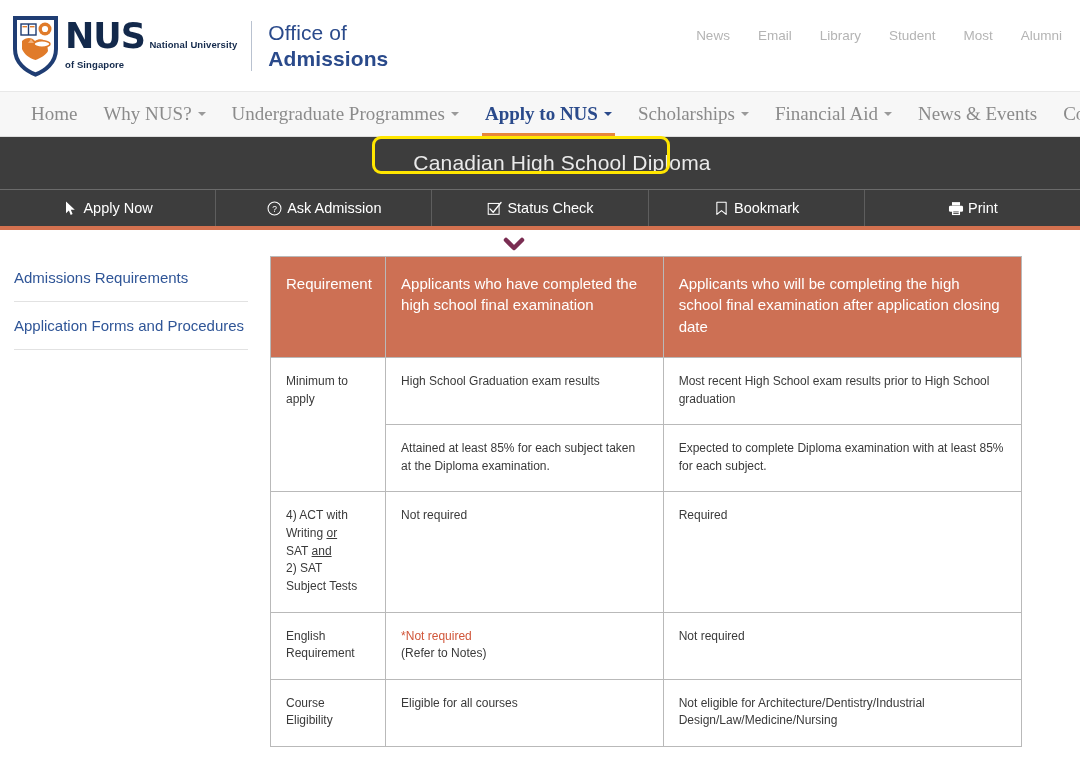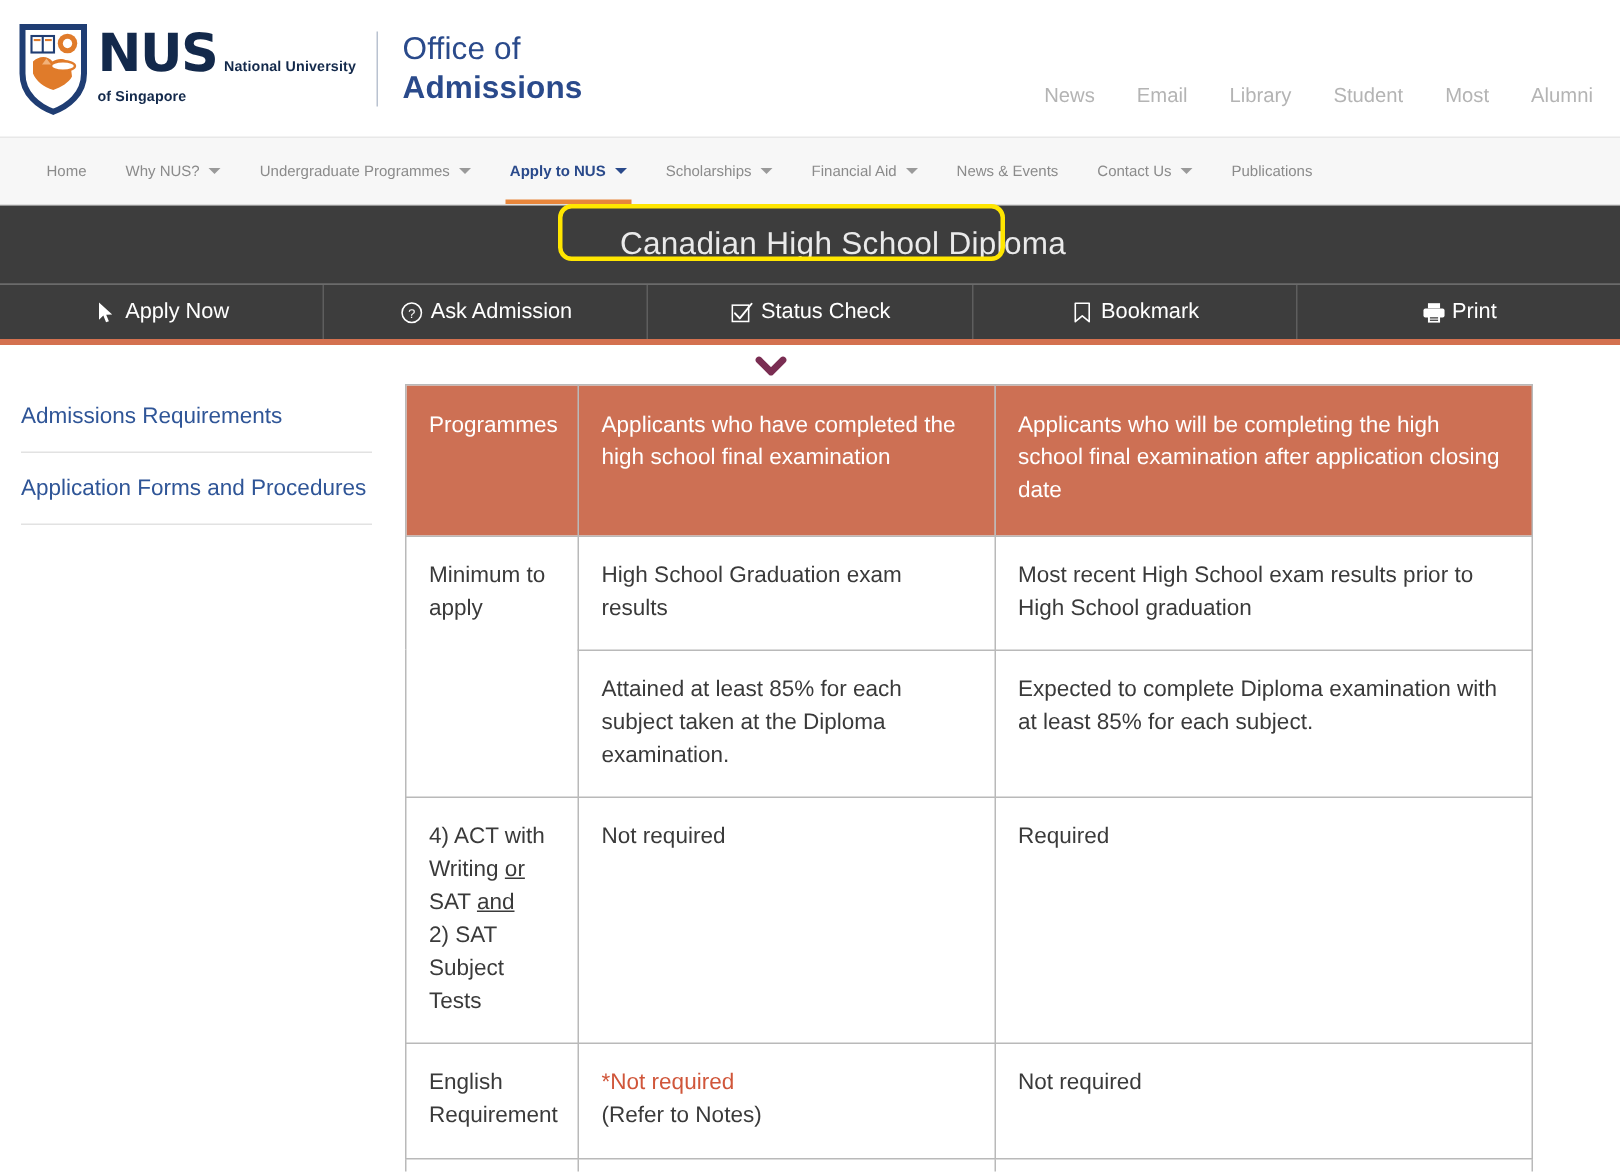--- a/index.html
+++ b/index.html
@@ -44,45 +44,46 @@
     width: 1px; height: 50px; background: #b9c2d0;
     margin: 0 16px 0 14px;
   }
   .office {
     font-size: 21px; color: #2a4a8b; line-height: 1.22; font-weight: normal;
     letter-spacing: .1px;
   }
   .office .l2 { font-weight: bold; }
 
   .quicklinks {
-    position: absolute; right: 18px; top: 56px;
+    position: absolute; right: 18px; top: 28px;
     display: flex; gap: 28px;
   }
   .quicklinks a {
     color: #b4b4b4; font-size: 13.5px; text-decoration: none; white-space: nowrap;
   }
 
   
   .mainnav {
     height: 45px;
     background: #f7f7f7;
     border-bottom: 1px solid #dedede;
     display: flex;
     align-items: stretch;
     padding-left: 18px;
   }
   .navitem {
     position: relative;
     display: flex; align-items: center;
     padding: 0 13px;
-    font-size: 10px;
+    font-size: 19px;
     color: #8b8b8b;
     white-space: nowrap;
     cursor: pointer;
     text-decoration: none;
+    font-family: Liberation Serif, serif;
   }
   .navitem .caret {
     display: inline-block; margin-left: 6px;
     border-left: 4px solid transparent;
     border-right: 4px solid transparent;
     border-top: 4px solid #9a9a9a;
   }
   .navitem.active { color: #2a4a8b; font-weight: bold; }
   .navitem.active .caret { border-top-color: #2a4a8b; }
   .navitem.active::after {
@@ -172,21 +173,21 @@
     font-weight: normal;
     font-size: 15px;
     line-height: 1.42;
     text-align: left;
     vertical-align: top;
     padding: 16px 15px 20px 15px;
     border: 1px solid #b9b9b9;
   }
   table.req td {
     border: 1px solid #b9b9b9;
-    font-size: 15px;
+    font-size: 12px;
     color: #3a3a3a;
     line-height: 1.47;
     vertical-align: top;
     padding: 15px 15px 16px 15px;
   }
   col.c1 { width: 114px; }
   col.c2 { width: 275px; }
   col.c3 { width: 355px; }
 
   td.sub { border-top: 1px solid #b9b9b9; }
@@ -351,21 +352,21 @@
     </span>
 
     <table class="req">
       <colgroup>
         <col class="c1">
           <col class="c2">
           <col class="c3">
       </colgroup>
       <thead>
         <tr>
-          <th>Programmes</th>
+          <th>Requirement</th>
           <th>Applicants who have completed the high school final examination</th>
           <th>Applicants who will be completing the high school final examination after application closing date</th>
         </tr>
       </thead>
       <tbody>
         <tr>
           <td rowspan="2">Minimum to apply</td>
           <td>High School Graduation exam results</td>
           <td>Most recent High School exam results prior to High School graduation</td>
         </tr>

